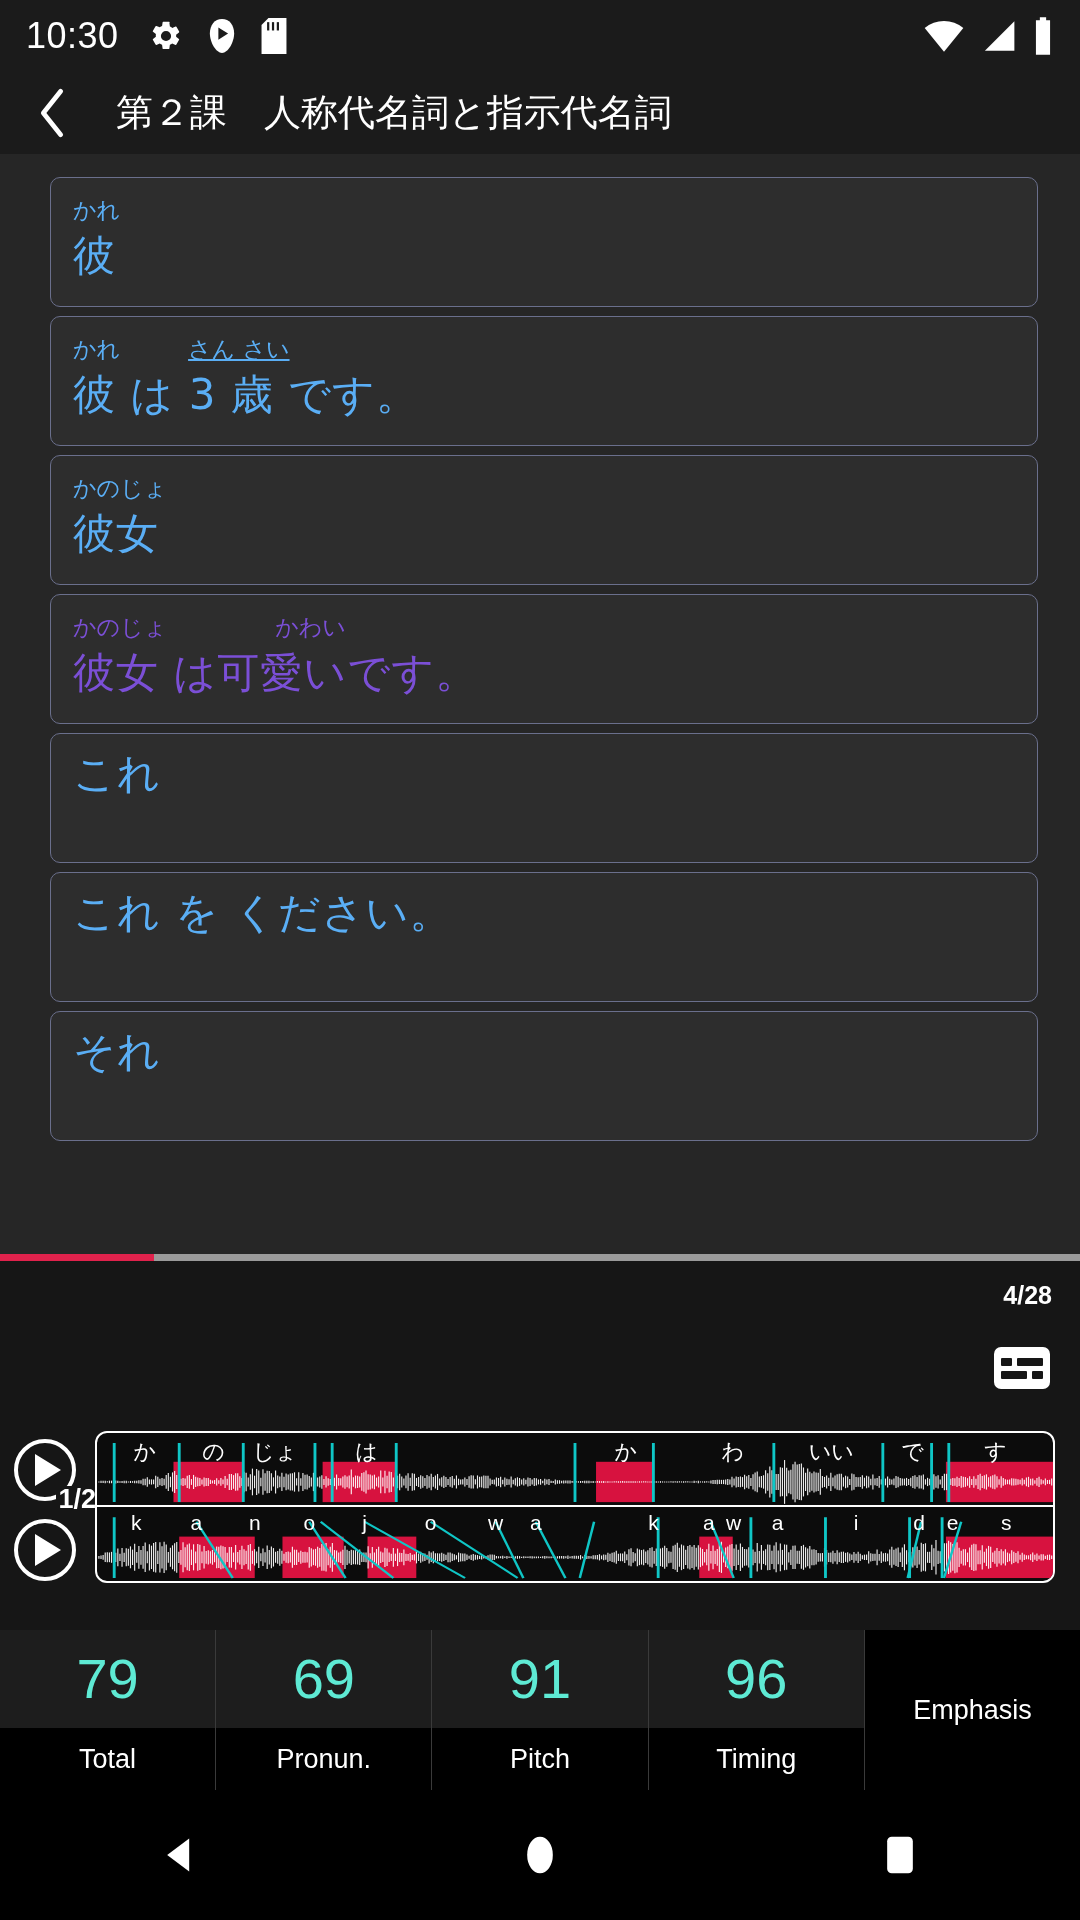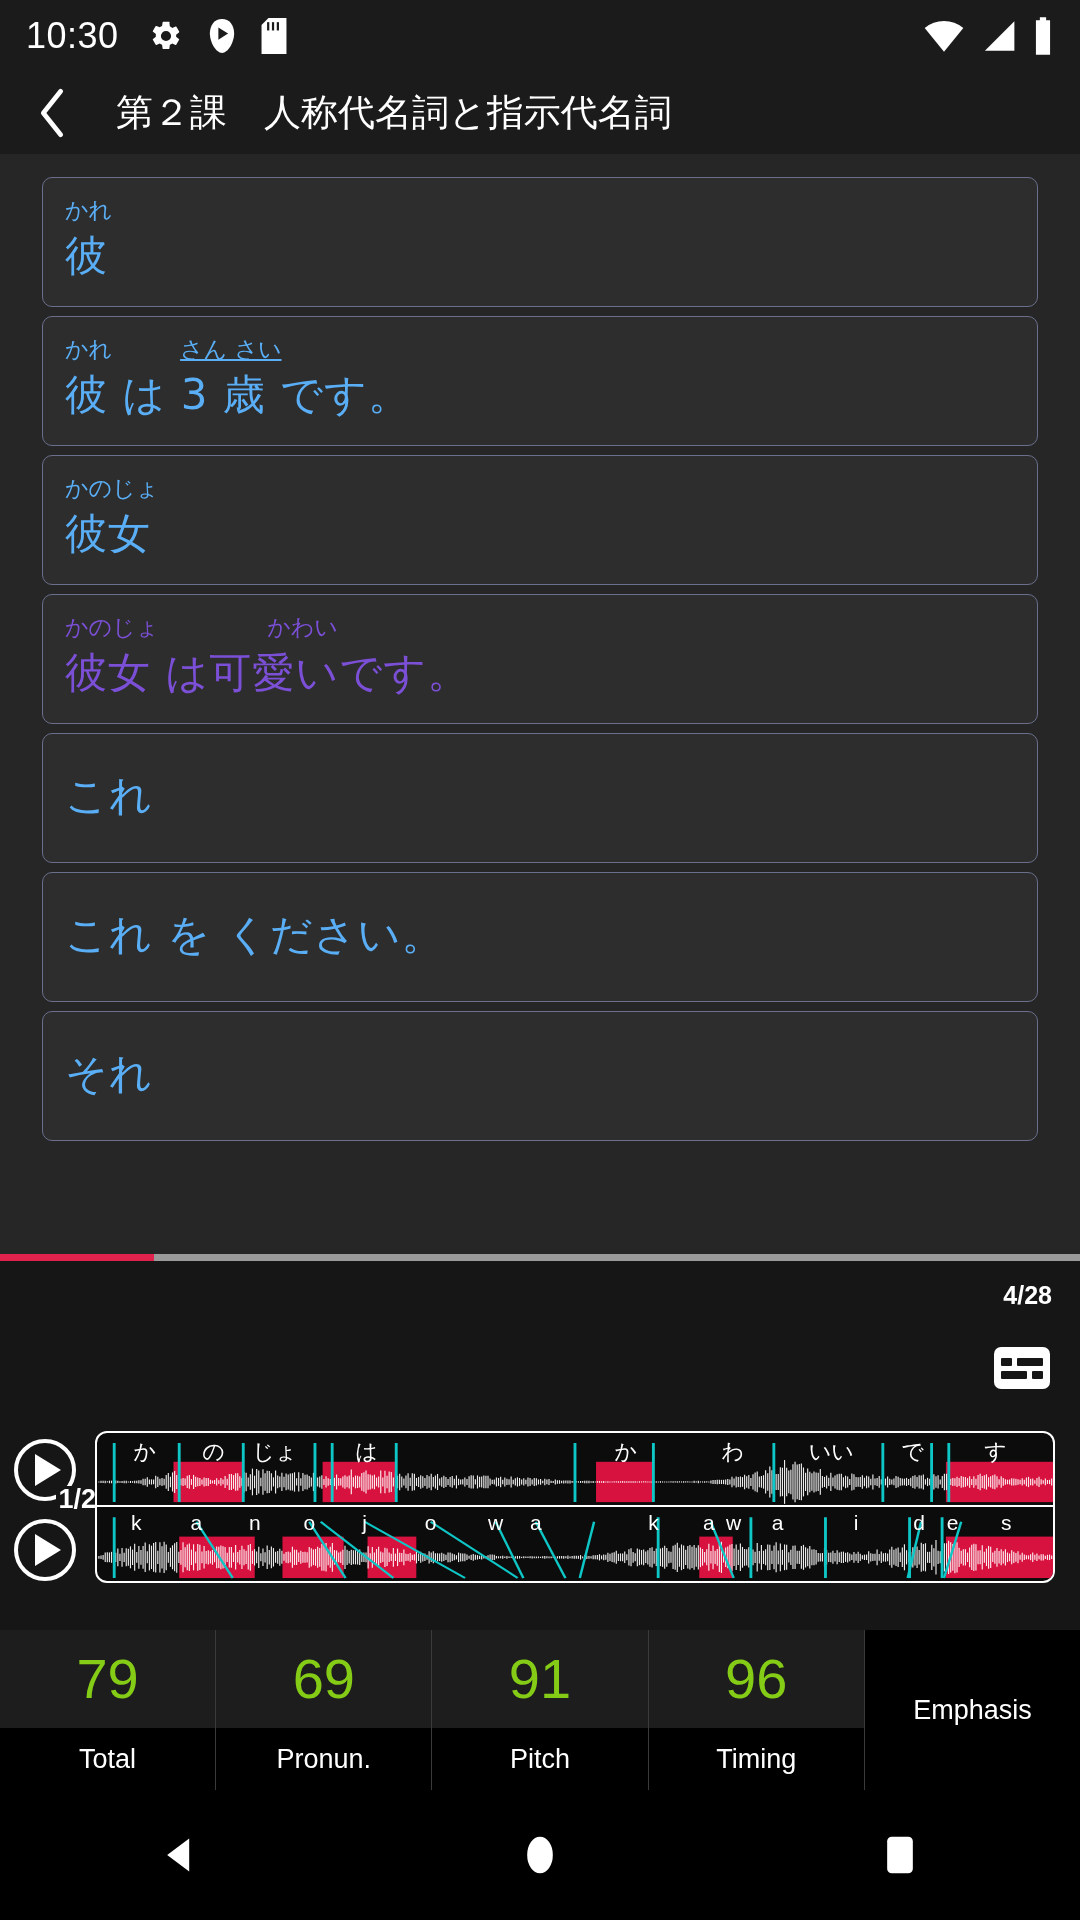--- a/index.html
+++ b/index.html
@@ -29,21 +29,21 @@
     width:84px; height:82px; display:flex; align-items:center; justify-content:center;
   }
   #app-title{
     font-size:37px; color:#fff; font-weight:400;
     margin-left:22px; white-space:nowrap;
   }
 
   
   #lesson-list{
     position:absolute; top:154px; left:0; right:0; height:1105px;
-    background:#262626; overflow:hidden; padding:14px 0 0 0;
+    background:#262626; overflow:hidden; padding:14px 0 0 8px;
   }
   .card{
     margin:9px 42px 9px 42px;
     border:1px solid #6a6f8c;
     border-radius:10px;
     background:#2d2d2d;
     padding:14px 22px 18px 22px;
     min-height:130px;
     position:relative;
   }
@@ -51,21 +51,21 @@
   .ruby{
     font-size:23px; color:#5aaef5; line-height:1;
     font-family:"DejaVu Sans",sans-serif;
   }
   .ruby.purple{ color:#7b4fd6; }
   .main-line{
     font-size:42px; color:#5aaef5; margin-top:8px; line-height:1.25;
     font-family:"DejaVu Sans",sans-serif; letter-spacing:1px;
   }
   .main-line.purple{ color:#7b4fd6; text-underline-offset:6px; }
-  .card.no-ruby{ display:flex; align-items:center; }
+  .card.no-ruby{ display:flex; }
   .card.no-ruby .main-line{ margin-top:0; }
 
   
   #scroll-progress{
     position:absolute; top:1254px; left:0; width:1080px; height:7px;
     background:#9a9a9a;
   }
   #scroll-progress-fill{
     height:100%; background:#e0224c; width:14.3%;
   }
@@ -127,21 +127,21 @@
   }
   .score-cell{
     flex:1; position:relative; display:flex; flex-direction:column;
     align-items:center; border-right:1px solid #3a3a3a;
   }
   .score-cell:last-child{ border-right:none; }
   .score-val-wrap{
     width:100%; height:98px; background:#1d1d1d;
     display:flex; align-items:center; justify-content:center;
   }
-  .score-val{ font-size:56px; color:#84cc16; line-height:1; }
+  .score-val{ font-size:56px; color:#5eead4; line-height:1; }
   .score-lbl{
     flex:1; display:flex; align-items:center; justify-content:center;
     font-size:27px; color:#fff;
   }
 
   
   #nav-bar{
     position:absolute; bottom:0; left:0; width:1080px; height:130px;
     background:#000; display:flex; align-items:center; justify-content:space-around;
   }

